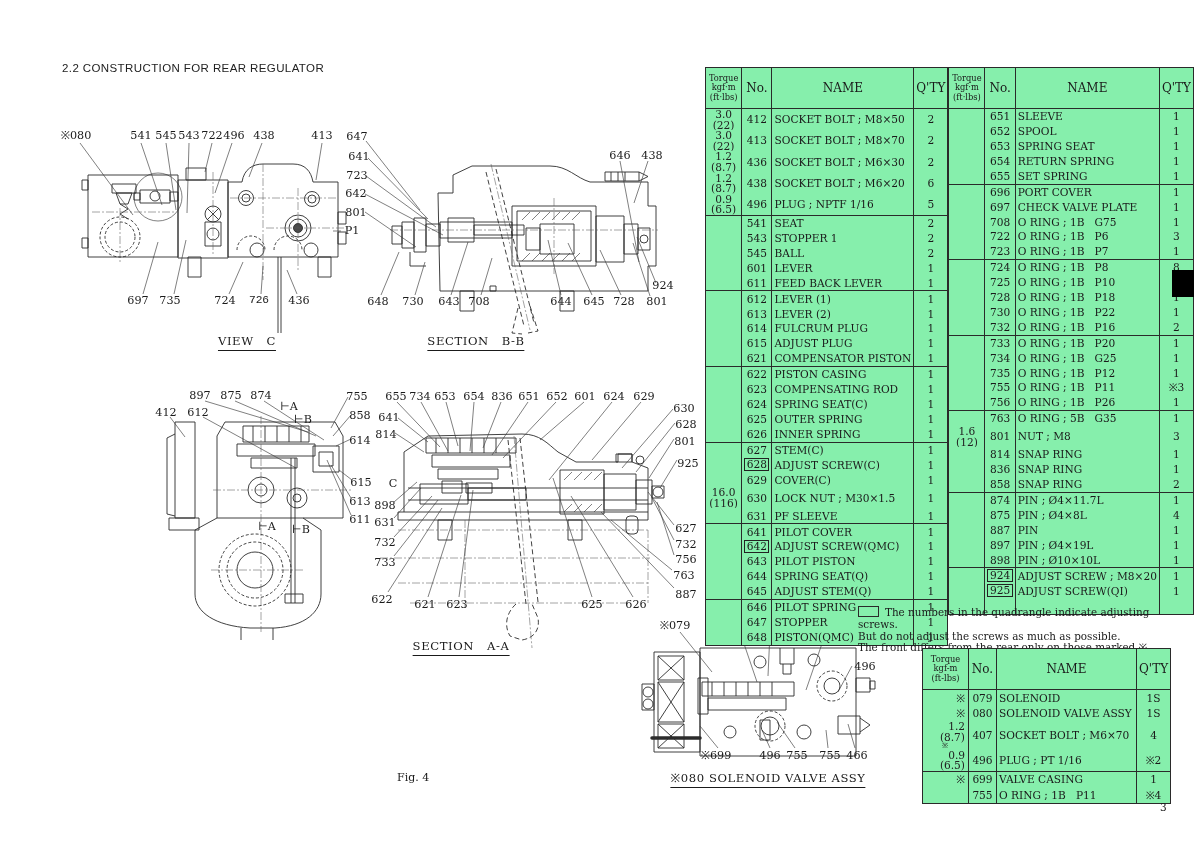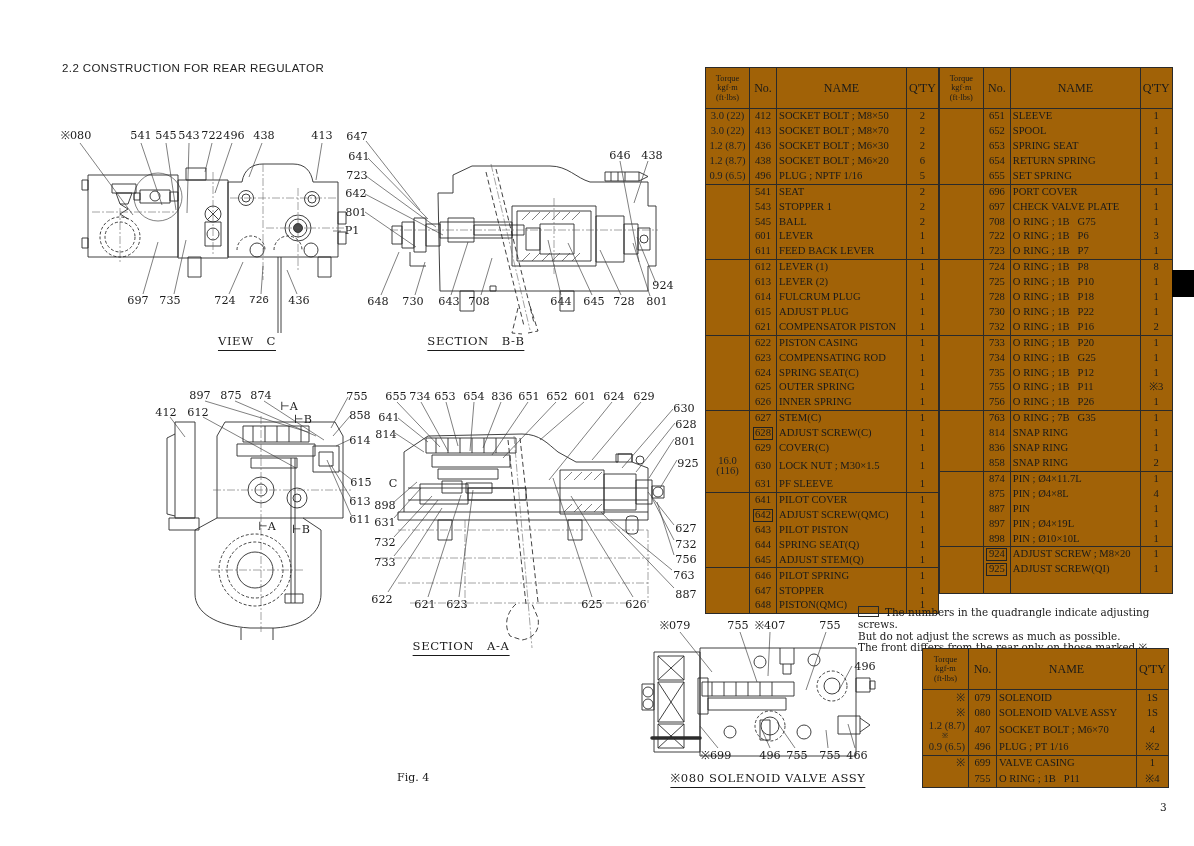--- a/index.html
+++ b/index.html
@@ -3,21 +3,21 @@
 <meta charset="utf-8">
 <style>
   html,body{margin:0;padding:0;background:#e8e8e8;}
   .page{position:relative;width:1194px;height:846px;background:#ffffff;
         font-family:"DejaVu Serif","Liberation Serif",serif;color:#1a1a1a;overflow:hidden;margin:0 auto;}
   .abs{position:absolute;}
   #page-title{position:absolute;left:62px;top:62px;font-family:"Liberation Sans",sans-serif;
         font-size:11.5px;letter-spacing:.4px;color:#222;}
   
   .twrap{position:absolute;display:flex;}
-  table.ptable{border-collapse:collapse;table-layout:fixed;background:#a16207;border:1.3px solid #2a2a2a;font-family:Liberation Serif, serif;}
+  table.ptable{border-collapse:collapse;table-layout:fixed;background:#86efac;border:1.3px solid #2a2a2a;}
   .ptable th,.ptable td{border-left:1px solid #2a2a2a;border-right:1px solid #2a2a2a;
         padding:0 2px;overflow:hidden;font-weight:normal;}
   .ptable thead th{border-bottom:1.2px solid #2a2a2a;height:40px;text-align:center;}
   .hdr-small div{font-size:8.3px;line-height:1.15;}
   .hdr-mid{font-size:12px;}
   .ptable tbody td{height:14.92px;font-size:10.6px;line-height:1;vertical-align:middle;}
   .ptable tbody tr.sep td{border-bottom:1px solid #2a2a2a;}
   td.c-tq{font-size:7.3px;text-align:center;color:#222;}
   td.c-tq .tq2{font-size:7.3px;text-align:center;}
   td.c-no{text-align:center;}
@@ -813,22 +813,30 @@
             </tr>
             <tr class="sep">
               <td class="c-tq"></td>
               <td class="c-no">756</td>
               <td class="c-name">O RING ; 1B   P26</td>
               <td class="c-qty">1</td>
             </tr>
             <tr>
               <td class="c-tq"></td>
               <td class="c-no">763</td>
-              <td class="c-name">O RING ; 7B   G35</td>
-              <td class="c-qty">1</td>
+              <td class="c-name">O RING ; 5B   G35</td>
+              <td class="c-qty">1</td>
+            </tr>
+            <tr>
+              <td class="c-tq">
+                <div>1.6 (12)</div>
+              </td>
+              <td class="c-no">801</td>
+              <td class="c-name">NUT ; M8</td>
+              <td class="c-qty">3</td>
             </tr>
             <tr>
               <td class="c-tq"></td>
               <td class="c-no">814</td>
               <td class="c-name">SNAP RING</td>
               <td class="c-qty">1</td>
             </tr>
             <tr>
               <td class="c-tq"></td>
               <td class="c-no">836</td>

